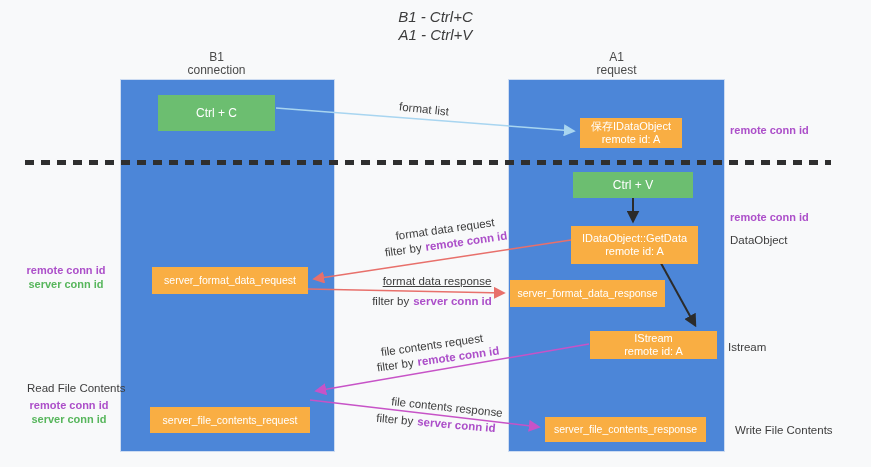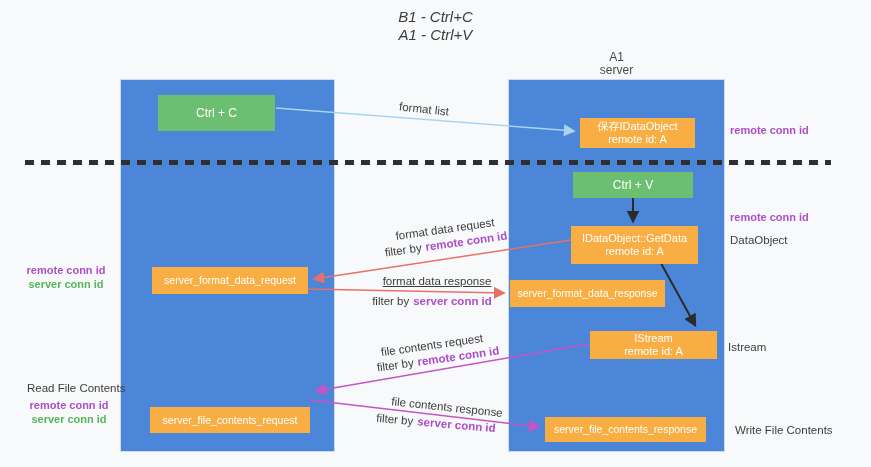--- a/index.html
+++ b/index.html
@@ -45,23 +45,27 @@
 </head>
 <body>
 
 <div class="canvas">
 
   <div class="title">
     <div>B1 - Ctrl+C</div>
     <div>A1 - Ctrl+V</div>
   </div>
 
+  <div class="col-header" style="left:160px;top:51px;width:113px;">
+    <div>B1</div>
+    <div>connection</div>
+  </div>
   <div class="col-header" style="left:560px;top:51px;width:113px;">
     <div>A1</div>
-    <div>server</div>
+    <div>request</div>
   </div>
 
   <div class="panel left"></div>
   <div class="panel right"></div>
 
   <svg class="arrows">
     <defs>
       <marker id="ah-blue" viewBox="0 0 10 10" refX="8.5" refY="5" markerWidth="8" markerHeight="8" orient="auto">
         <path d="M0,0 L10,5 L0,10 z" style="fill:var(--arrow-lightblue)"></path>
       </marker>
@@ -83,21 +87,21 @@
     <line x1="589" y1="344" x2="316" y2="391" style="stroke:var(--arrow-magenta)" stroke-width="1.5" marker-end="url(#ah-magenta)"></line>
     <line x1="310" y1="400" x2="539" y2="427" style="stroke:var(--arrow-magenta)" stroke-width="1.5" marker-end="url(#ah-magenta)"></line>
   </svg>
 
   <div class="dashline"></div>
 
   <div class="node green" style="left:158px;top:95px;width:117px;height:36px;">
     <span>Ctrl + C</span>
   </div>
 
-  <div class="node orange" style="left:580px;top:118px;width:115px;height:30px;">
+  <div class="node orange" style="left:580px;top:118px;width:102px;height:30px;">
     <span>保存IDataObject</span>
     <span>remote id: A</span>
   </div>
 
   <div class="node green" style="left:573px;top:172px;width:120px;height:26px;">
     <span>Ctrl + V</span>
   </div>
 
   <div class="node orange" style="left:571px;top:226px;width:127px;height:38px;">
     <span>IDataObject::GetData</span>

